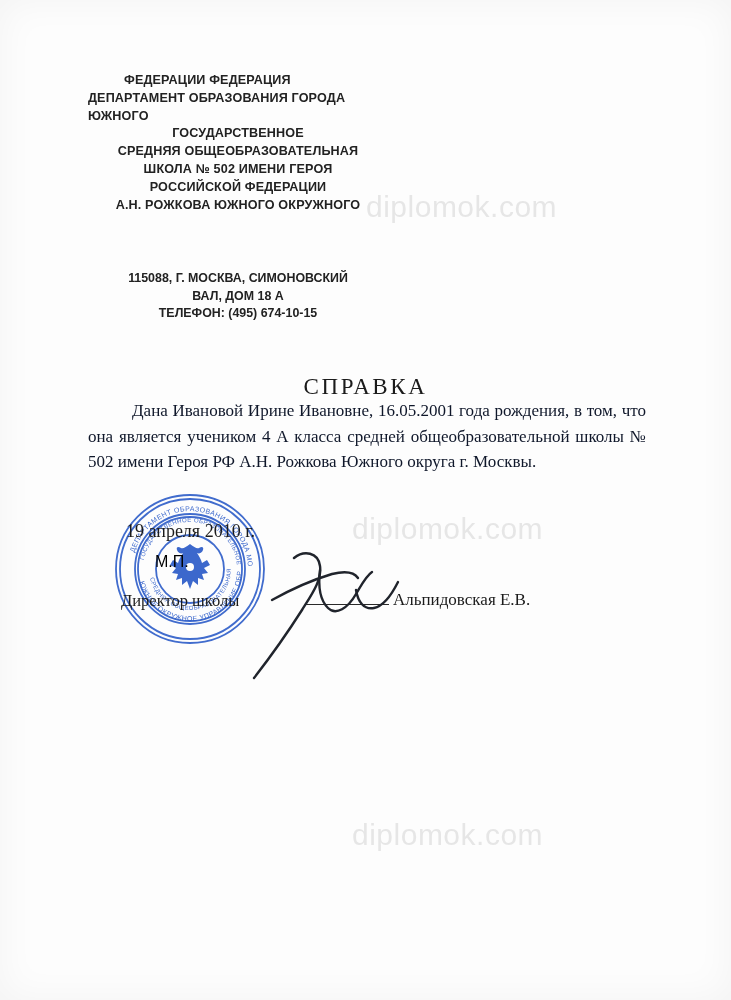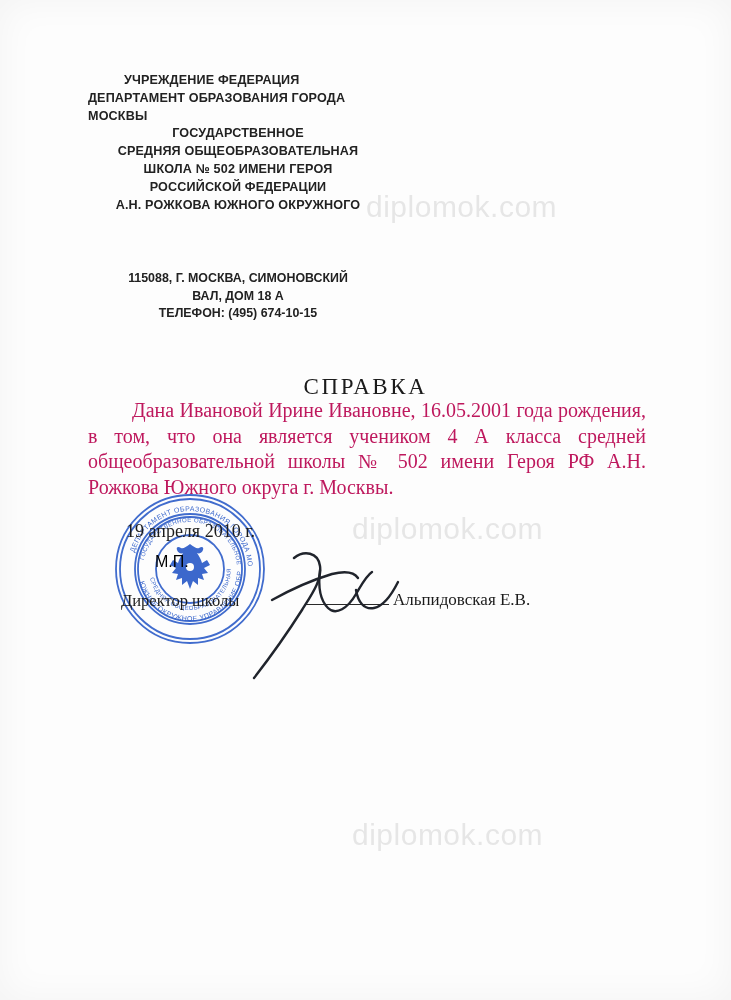--- a/index.html
+++ b/index.html
@@ -95,25 +95,25 @@
     margin-top: 16px;
   }
 
   
   #body-text {
     position: absolute;
     left: 88px;
     top: 398px;
     width: 558px;
     font-family: "Liberation Serif", serif;
-    font-size: 20px;
+    font-size: 17px;
     line-height: 25.5px;
     text-align: justify;
     text-indent: 44px;
-    color: #be185d;
+    color: #0f172a;
     z-index: 10;
   }
 
   
   #sig-date {
     position: absolute;
     left: 126px;
     top: 521px;
     font-family: "Liberation Serif", serif;
     font-size: 18px;
@@ -180,23 +180,23 @@
 </head>
 <body>
 
 <div id="page">
 
   <div class="watermark wm1">diplomok.com</div>
   <div class="watermark wm2">diplomok.com</div>
   <div class="watermark wm3">diplomok.com</div>
 
   <div id="letterhead">
-    <span class="ln l1">УЧРЕЖДЕНИЕ ФЕДЕРАЦИЯ</span>
+    <span class="ln l1">ФЕДЕРАЦИИ ФЕДЕРАЦИЯ</span>
     <span class="ln l2">ДЕПАРТАМЕНТ ОБРАЗОВАНИЯ ГОРОДА</span>
-    <span class="ln l2" style="text-align:left;padding-left:0;">МОСКВЫ</span>
+    <span class="ln l2" style="text-align:left;padding-left:0;">ЮЖНОГО</span>
     <span class="ln">ГОСУДАРСТВЕННОЕ</span>
     <span class="ln">СРЕДНЯЯ ОБЩЕОБРАЗОВАТЕЛЬНАЯ</span>
     <span class="ln">ШКОЛА № 502 ИМЕНИ ГЕРОЯ</span>
     <span class="ln">РОССИЙСКОЙ ФЕДЕРАЦИИ</span>
     <span class="ln">А.Н. РОЖКОВА ЮЖНОГО ОКРУЖНОГО</span>
   </div>
 
   <div id="address">
     <span class="ln">115088, Г. МОСКВА, СИМОНОВСКИЙ</span>
     <span class="ln">ВАЛ, ДОМ 18 А</span>

